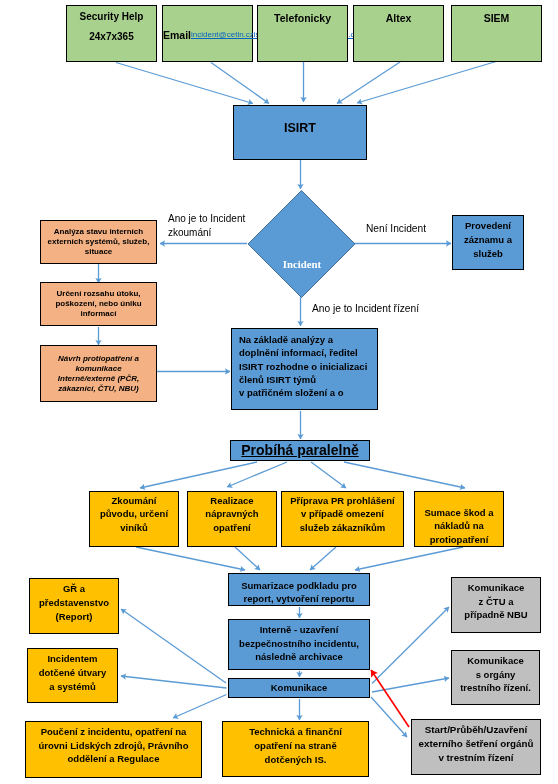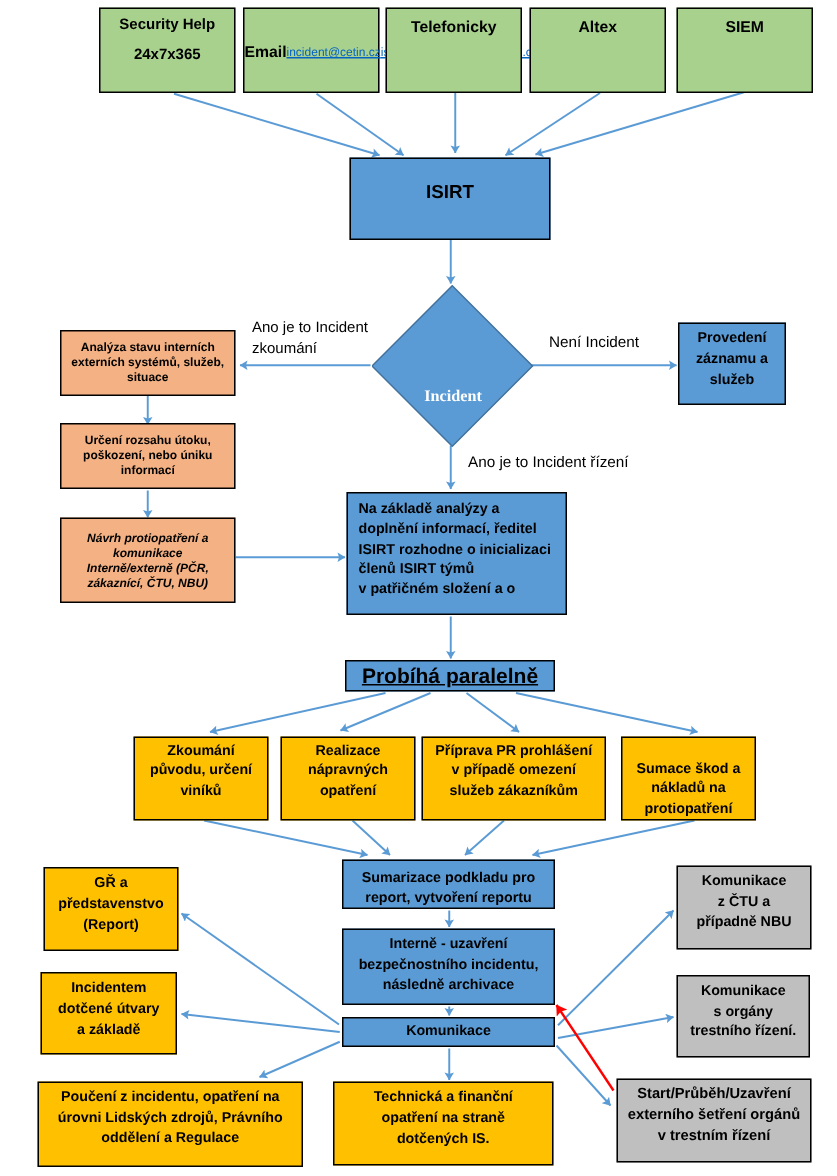--- a/index.html
+++ b/index.html
@@ -181,21 +181,21 @@
 
   <div class="node yellow" style="left:29px;top:578px;width:90px;height:56px;font-size:9.5px;flex-direction:column;justify-content:flex-start;padding-top:3px;line-height:13.9px;">
     <div>GŘ a</div>
     <div>představenstvo</div>
     <div>(Report)</div>
   </div>
 
   <div class="node yellow" style="left:27px;top:648px;width:91px;height:55px;font-size:9.5px;flex-direction:column;justify-content:flex-start;padding-top:3px;line-height:13.9px;">
     <div>Incidentem</div>
     <div>dotčené útvary</div>
-    <div>a základě</div>
+    <div>a systémů</div>
   </div>
 
   <div class="node gray" style="left:451px;top:577px;width:90px;height:56px;font-size:9.5px;flex-direction:column;justify-content:flex-start;padding-top:3px;line-height:13.6px;">
     <div>Komunikace</div>
     <div>z ČTU a</div>
     <div>případně NBU</div>
   </div>
 
   <div class="node gray" style="left:451px;top:650px;width:89px;height:55px;font-size:9.5px;flex-direction:column;justify-content:flex-start;padding-top:3px;line-height:13.6px;">
     <div>Komunikace</div>

